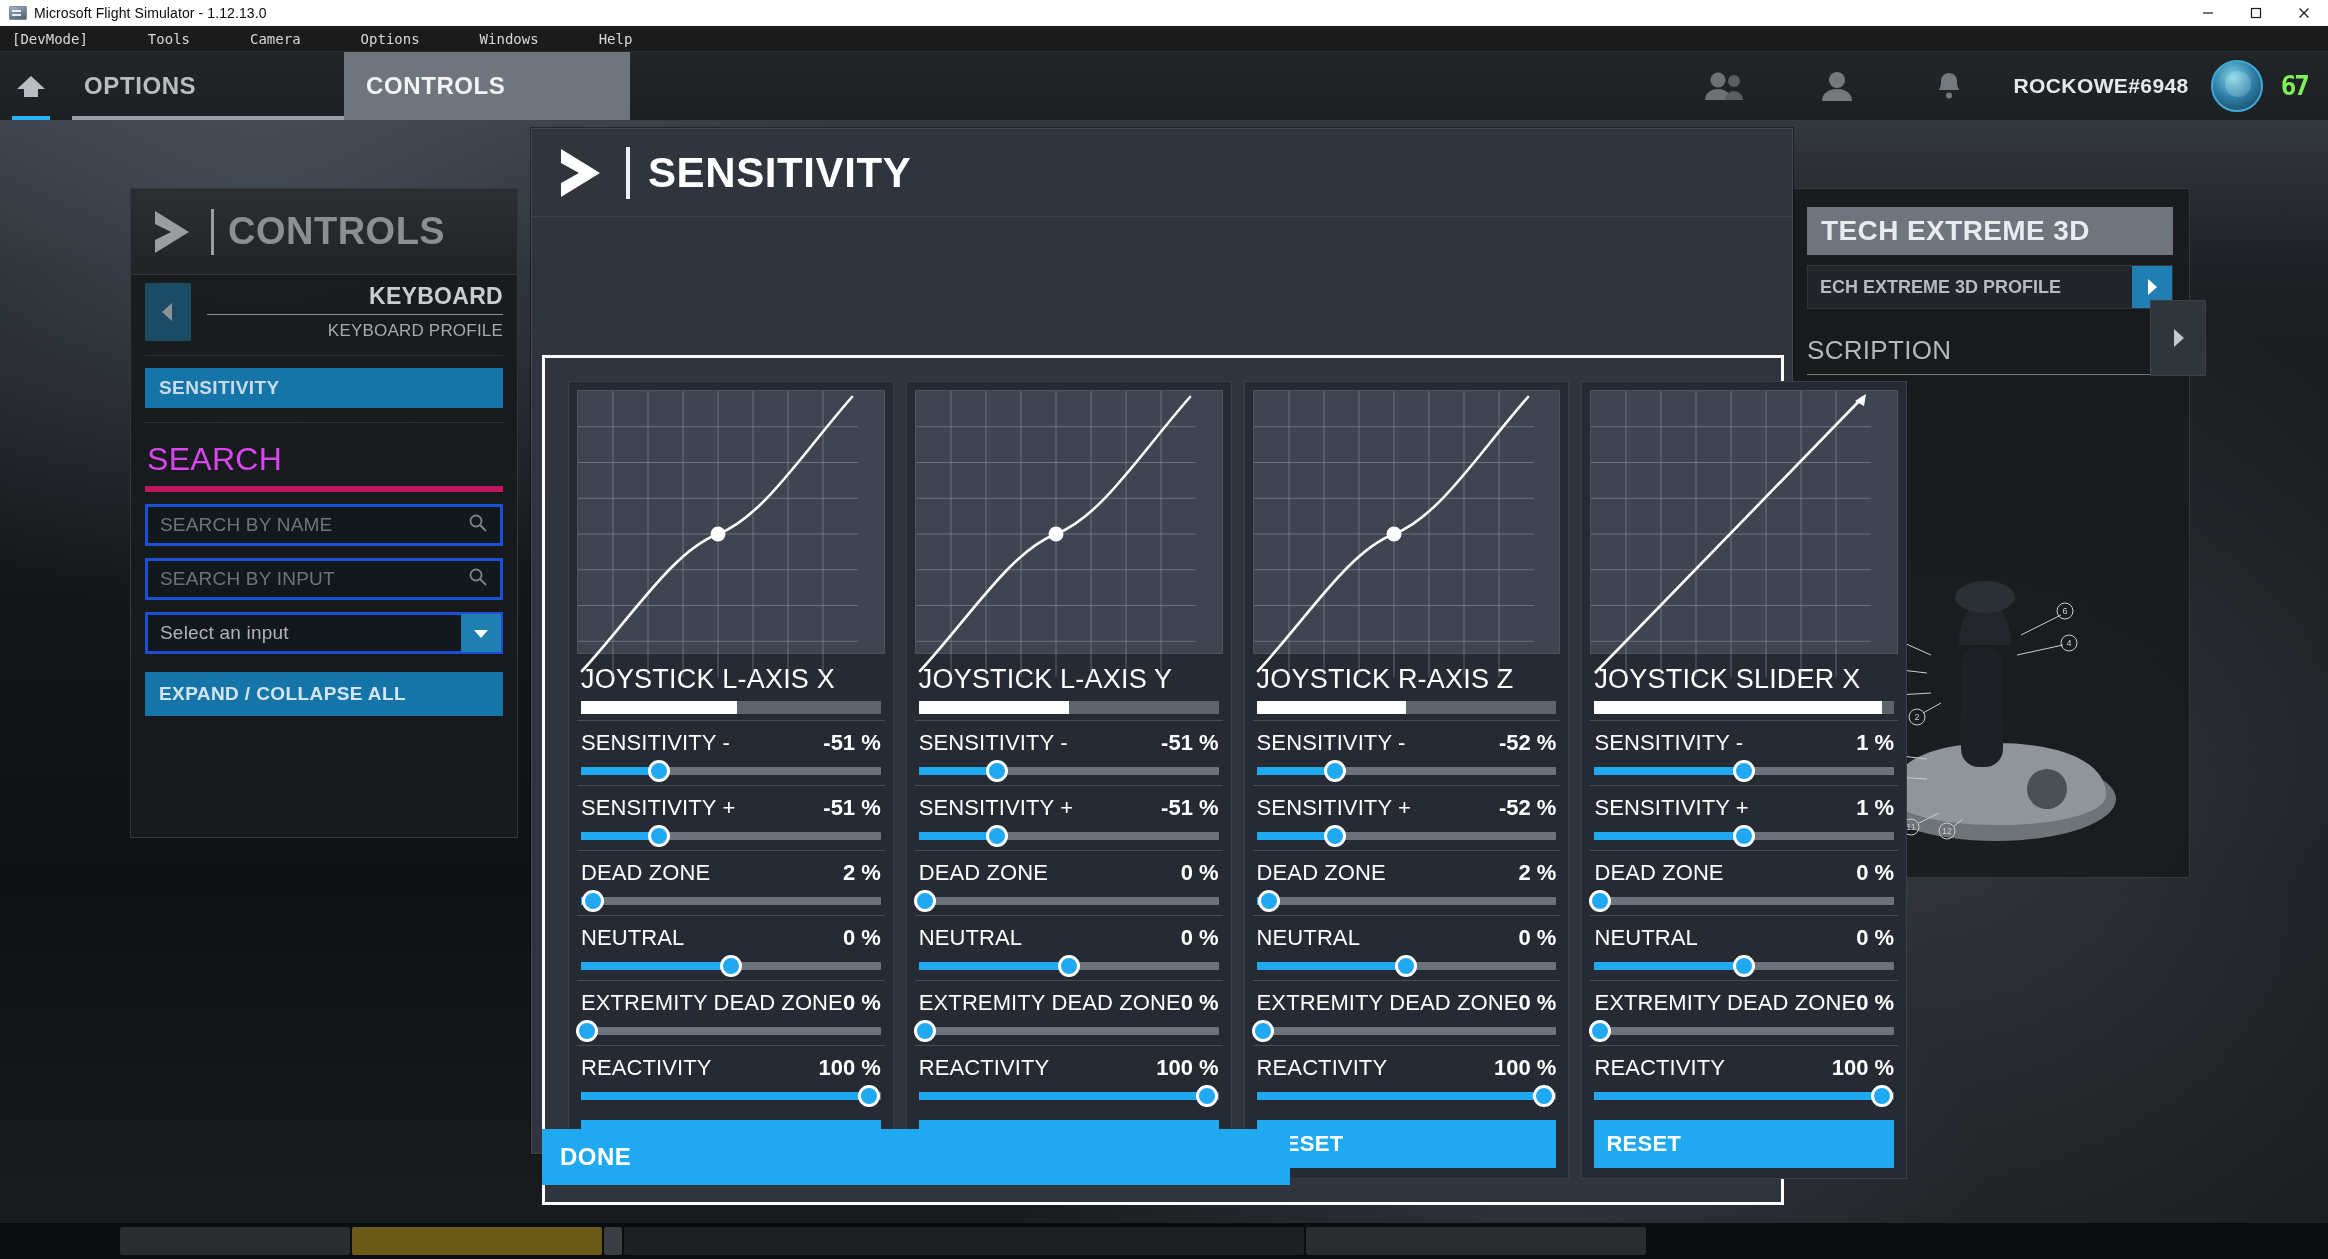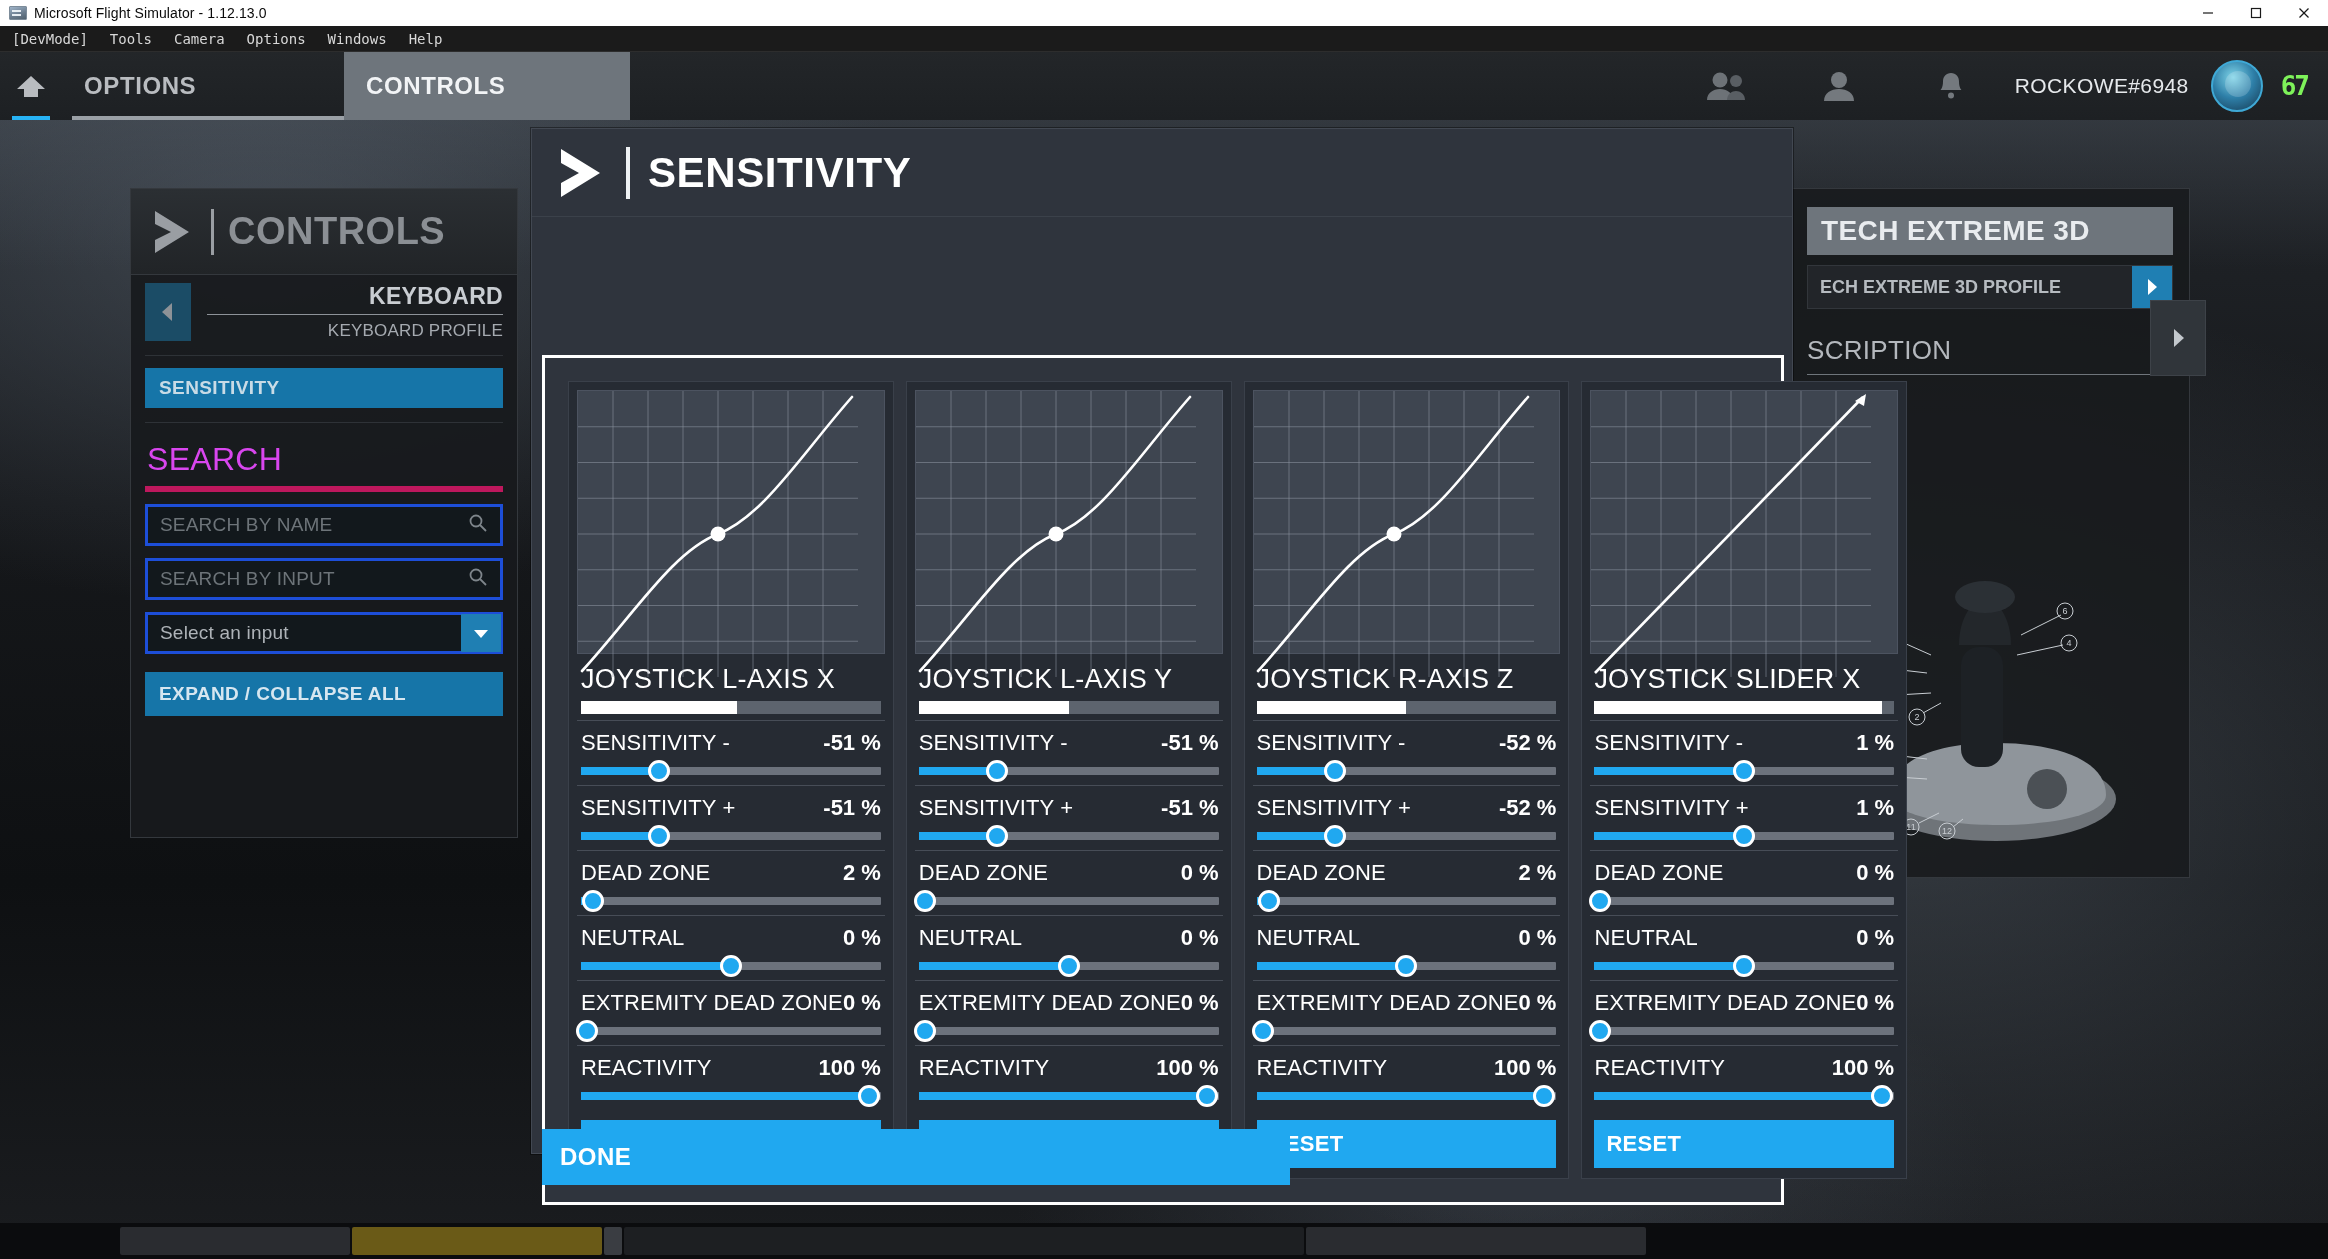--- a/index.html
+++ b/index.html
@@ -25,20 +25,21 @@
   .tb-title { font-size: 14px; color: #0a0a0a; letter-spacing: .1px; white-space: nowrap; }
   .tb-btns { margin-left: auto; display: flex; height: 26px; }
   .tb-btn { width: 48px; height: 26px; display: flex; align-items: center; justify-content: center; }
   .tb-btn svg { display: block; }
 
   
   .menubar {
     position: absolute; top: 26px; left: 0; width: 2328px; height: 26px;
     background: #1b1b1b; display: flex; align-items: center;
     border-bottom: 1px solid #2d2d2d;
+    gap: 38px;
   }
   .menu-item {
     font-family: "DejaVu Sans Mono", monospace;
     font-size: 14px; color: #d8d8d8; padding: 0 11px; white-space: nowrap;
   }
   .menu-item:first-child { padding-left: 12px; }
 
   
   .bg-photo {
     position: absolute; top: 52px; left: 0; width: 2328px; height: 1185px;
@@ -84,21 +85,21 @@
     background: #6e757c; min-width: 286px;
   }
   .nav-tab.active .lbl { color: #f2f4f6; }
   .nav-right {
     margin-left: auto; display: flex; align-items: center; padding-right: 20px; gap: 0;
   }
   .nav-ico {
     width: 112px; height: 68px; display: flex; align-items: center; justify-content: center;
   }
   .nav-user {
-    font-size: 21px; font-weight: normal; color: #e6e9ec; letter-spacing: .4px;
+    font-size: 21px; font-weight: bold; color: #e6e9ec; letter-spacing: .4px;
     padding: 0 22px 0 8px; white-space: nowrap;
   }
   .avatar {
     width: 52px; height: 52px; border-radius: 50%;
     background: radial-gradient(circle at 42% 32%, #7fd4e8 0%, #2e7fa8 48%, #15374f 100%);
     border: 2px solid #3fa9d6; position: relative; overflow: hidden; flex: none;
   }
   .avatar:after {
     content: ""; position: absolute; left: 12px; top: 9px; width: 26px; height: 26px;
     border-radius: 50%; background: rgba(255,255,255,.18);

